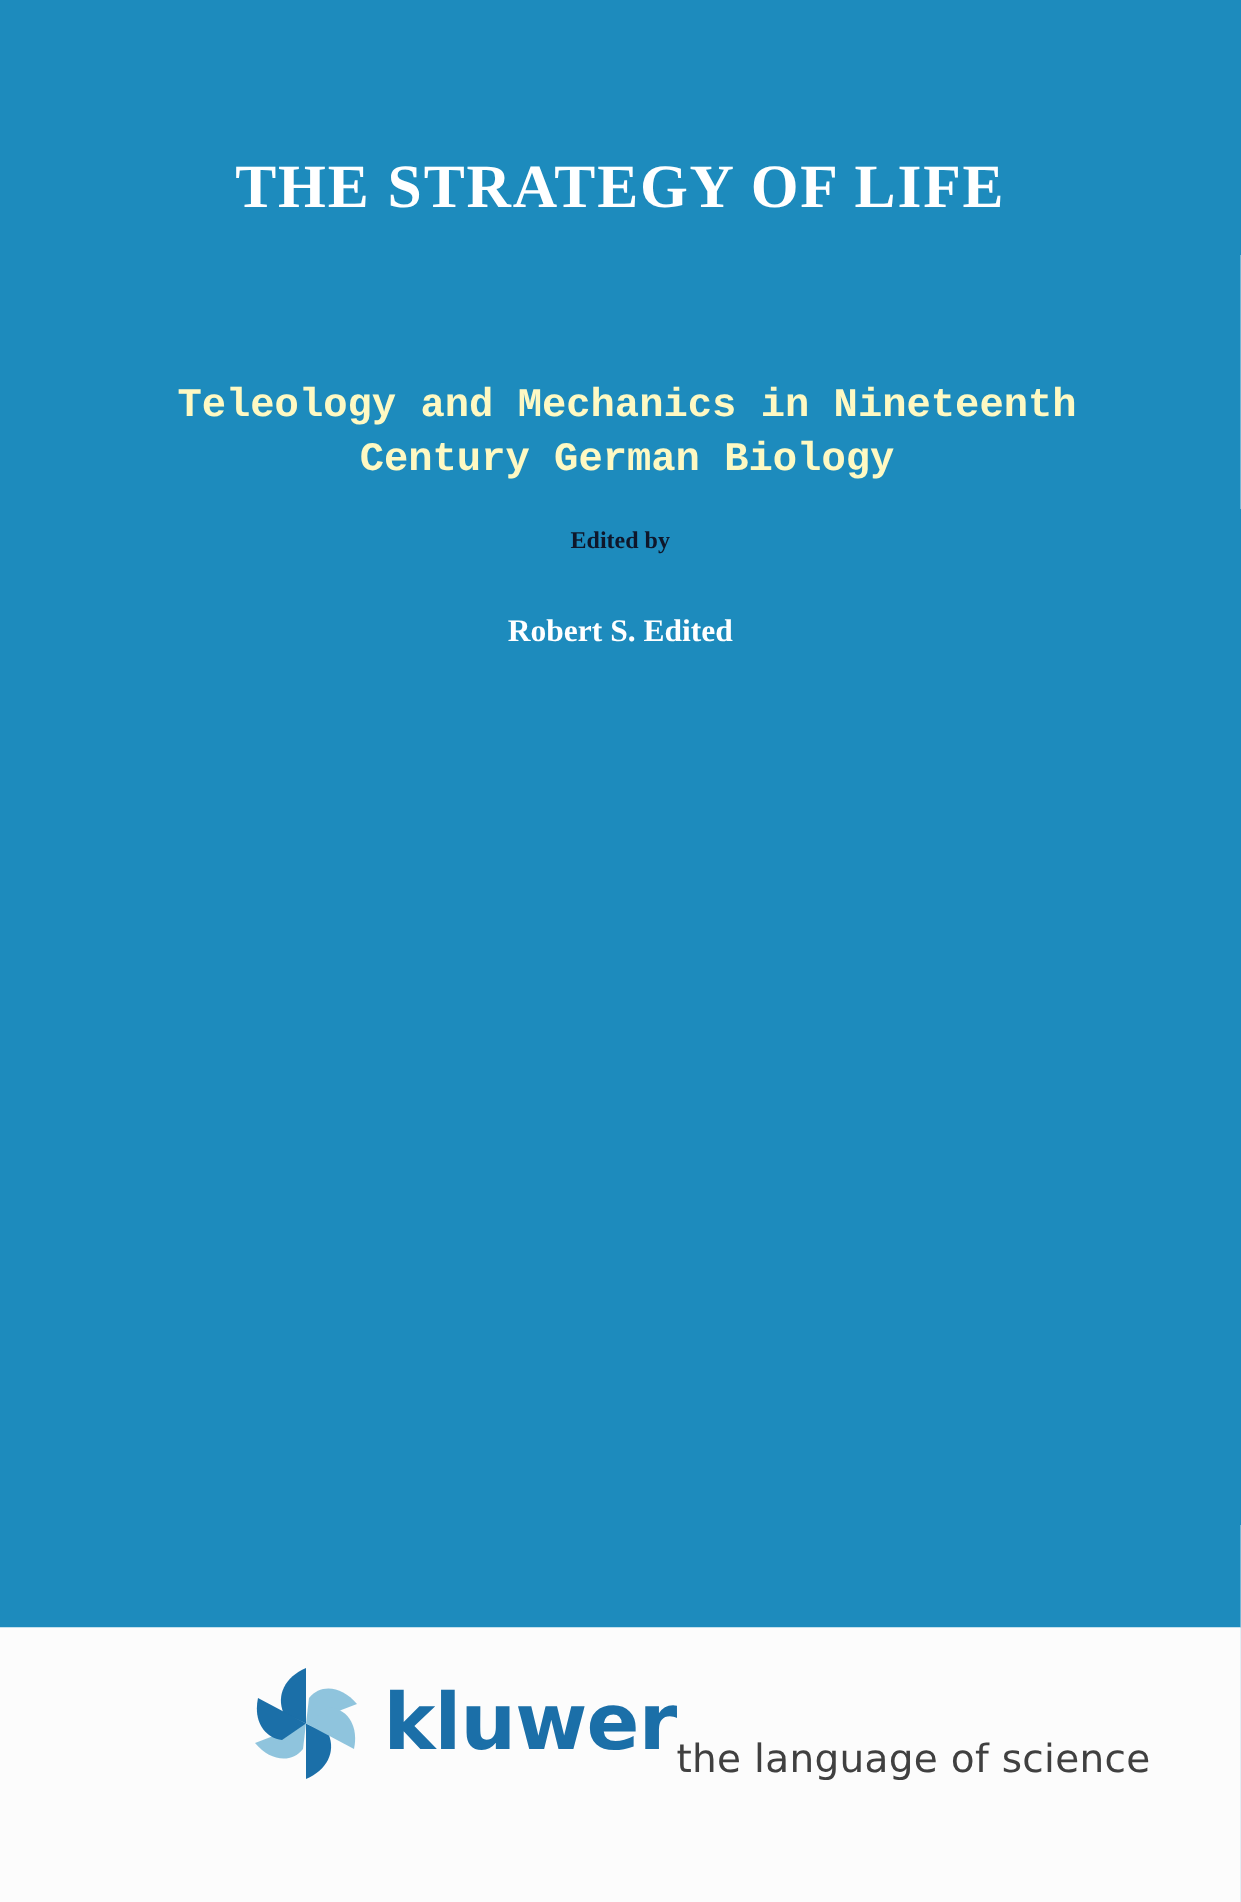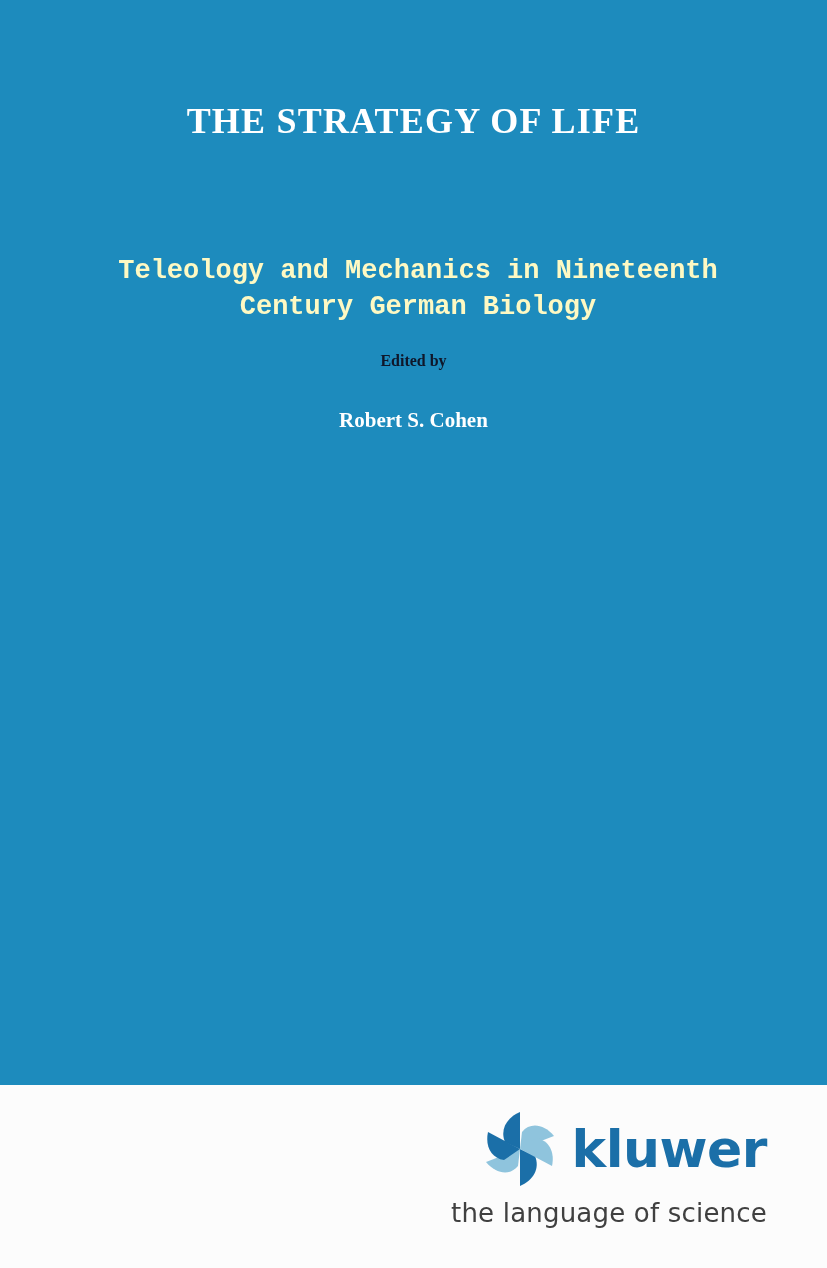--- a/index.html
+++ b/index.html
@@ -31,21 +31,21 @@
   .title-block {
     position: absolute;
     left: 0;
     top: 100px;
     width: 827px;
     text-align: center;
   }
   .book-title {
     font-family: "Liberation Serif", serif;
     font-weight: bold;
-    font-size: 36px;
+    font-size: 41px;
     letter-spacing: 1.2px;
     color: #ffffff;
     margin: 0;
     line-height: 1.2;
   }
   .subtitle-block {
     position: absolute;
     left: 113px;
     top: 253px;
     width: 610px;
@@ -93,21 +93,21 @@
     top: 1085px;
     width: 827px;
     height: 183px;
     background: #fcfcfc;
   }
   .logo-wrap {
     position: absolute;
     right: 60px;
     top: 25px;
     display: flex;
-    flex-direction: column;
+    flex-direction: row;
     align-items: flex-end;
   }
   .logo-row {
     display: flex;
     align-items: center;
   }
   .logo-mark {
     width: 72px;
     height: 78px;
     margin-right: 16px;
@@ -144,21 +144,21 @@
 
     <div class="subtitle-block">
       <p class="book-subtitle">Teleology and Mechanics in Nineteenth Century German Biology</p>
     </div>
 
     <div class="editedby-block">
       <p class="edited-by">Edited by</p>
     </div>
 
     <div class="editor-block">
-      <p class="editor-name">Robert S. Cohen</p>
+      <p class="editor-name">Robert S. Edited</p>
     </div>
 
   </div>
 
   <div class="publisher-area">
     <div class="logo-wrap">
       <div class="logo-row">
         <svg class="logo-mark" viewBox="0 0 72 78">
           <path d="M36 39 L36 2 C22 8 16 20 21 32 Z" fill="#1b6fa8"></path>
           <path d="M36 39 L70 26 C60 14 46 12 38 22 Z" fill="#8fc4dd"></path>

